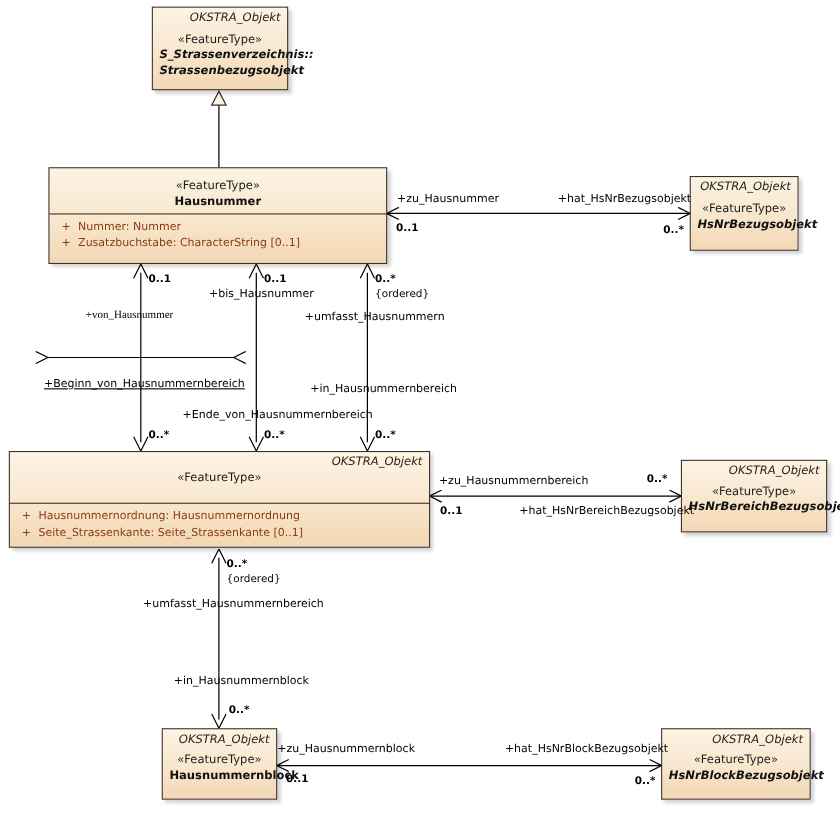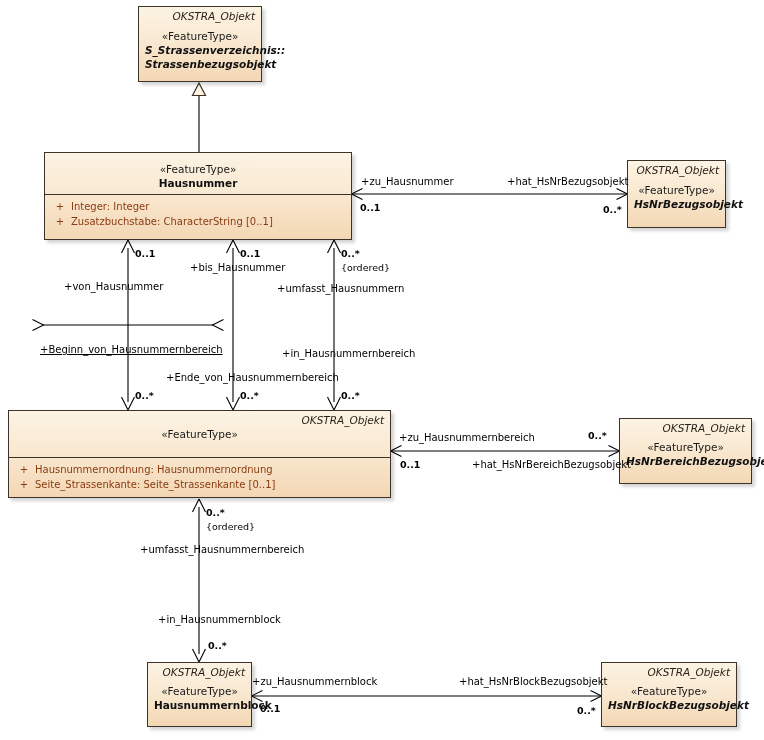--- a/index.html
+++ b/index.html
@@ -178,21 +178,21 @@
   </div>
 
   <div class="uml-class has-attrs" style="left:44px; top:152px; width:308px; height:88px;">
     <div class="compartment-name" style="height:42px; padding-top:9px;">
       <span class="stereotype">«FeatureType»</span>
       <span class="cls-name">Hausnummer</span>
     </div>
     <div class="compartment-attrs">
       <div class="attr-row">
         <span class="attr-vis">+</span>
-        <span class="attr-text">Integer: Integer</span>
+        <span class="attr-text">Nummer: Nummer</span>
       </div>
       <div class="attr-row">
         <span class="attr-vis">+</span>
         <span class="attr-text">Zusatzbuchstabe: CharacterString [0..1]</span>
       </div>
     </div>
   </div>
 
   <div class="uml-class" style="left:627px; top:160px; width:99px; height:68px;">
     <div class="compartment-name" style="height:68px;">
@@ -242,21 +242,21 @@
       <span class="cls-name italic">HsNrBlockBezugsobjekt</span>
     </div>
   </div>
 
   <span class="lbl" style="left:361px; top:176px;">+zu_Hausnummer</span>
   <span class="mult" style="left:360px; top:202px;">0..1</span>
   <span class="lbl" style="left:507px; top:176px;">+hat_HsNrBezugsobjekt</span>
   <span class="mult" style="left:603px; top:204px;">0..*</span>
 
   <span class="mult" style="left:135px; top:248px;">0..1</span>
-  <span class="lbl" style="left:64px; top:281px;">+von_Hausnummer</span>
+  <span class="lbl" style="left:78px; top:281px;font-family:Liberation Serif, serif;">+von_Hausnummer</span>
   <span class="lbl" style="left:40px; top:344px;text-decoration:underline;">+Beginn_von_Hausnummernbereich</span>
   <span class="mult" style="left:135px; top:390px;">0..*</span>
 
   <span class="mult" style="left:240px; top:248px;">0..1</span>
   <span class="lbl" style="left:190px; top:262px;">+bis_Hausnummer</span>
   <span class="lbl" style="left:166px; top:372px;">+Ende_von_Hausnummernbereich</span>
   <span class="mult" style="left:240px; top:390px;">0..*</span>
 
   <span class="mult" style="left:341px; top:248px;">0..*</span>
   <span class="ordered" style="left:341px; top:262px;">{ordered}</span>
@@ -264,21 +264,21 @@
   <span class="lbl" style="left:282px; top:348px;text-align:right;">+in_Hausnummernbereich</span>
   <span class="mult" style="left:341px; top:390px;">0..*</span>
 
   <span class="lbl" style="left:399px; top:432px;">+zu_Hausnummernbereich</span>
   <span class="mult" style="left:400px; top:459px;">0..1</span>
   <span class="lbl" style="left:472px; top:459px;">+hat_HsNrBereichBezugsobjekt</span>
   <span class="mult" style="left:588px; top:430px;">0..*</span>
 
   <span class="mult" style="left:206px; top:507px;">0..*</span>
   <span class="ordered" style="left:206px; top:521px;">{ordered}</span>
-  <span class="lbl" style="left:140px; top:544px;">+umfasst_Hausnummernbereich</span>
+  <span class="lbl" style="left:130px; top:544px;">+umfasst_Hausnummernbereich</span>
   <span class="lbl" style="left:158px; top:614px;">+in_Hausnummernblock</span>
   <span class="mult" style="left:208px; top:640px;">0..*</span>
 
   <span class="lbl" style="left:252px; top:676px;">+zu_Hausnummernblock</span>
   <span class="mult" style="left:260px; top:703px;">0..1</span>
   <span class="lbl" style="left:459px; top:676px;">+hat_HsNrBlockBezugsobjekt</span>
   <span class="mult" style="left:577px; top:705px;">0..*</span>
 
 </div>
 

